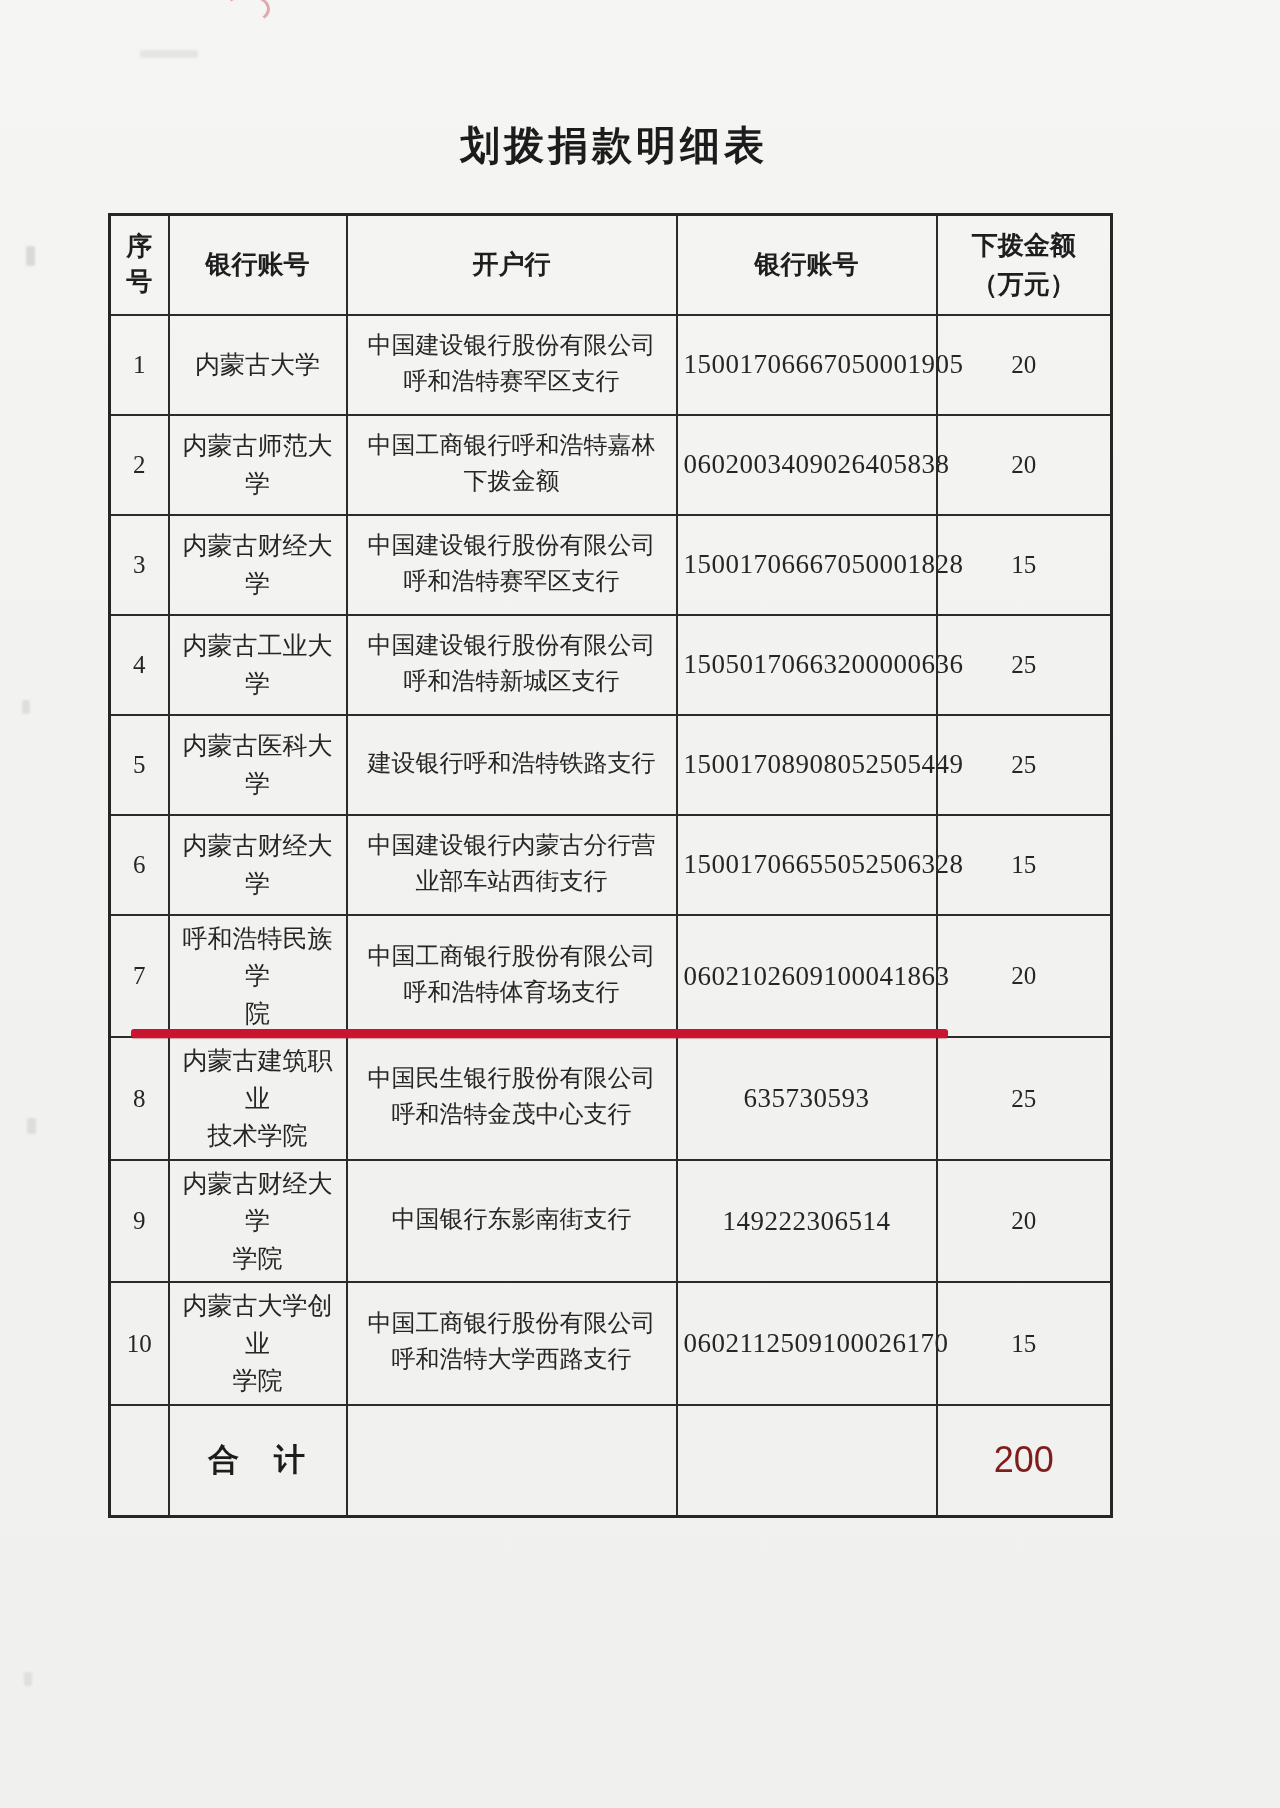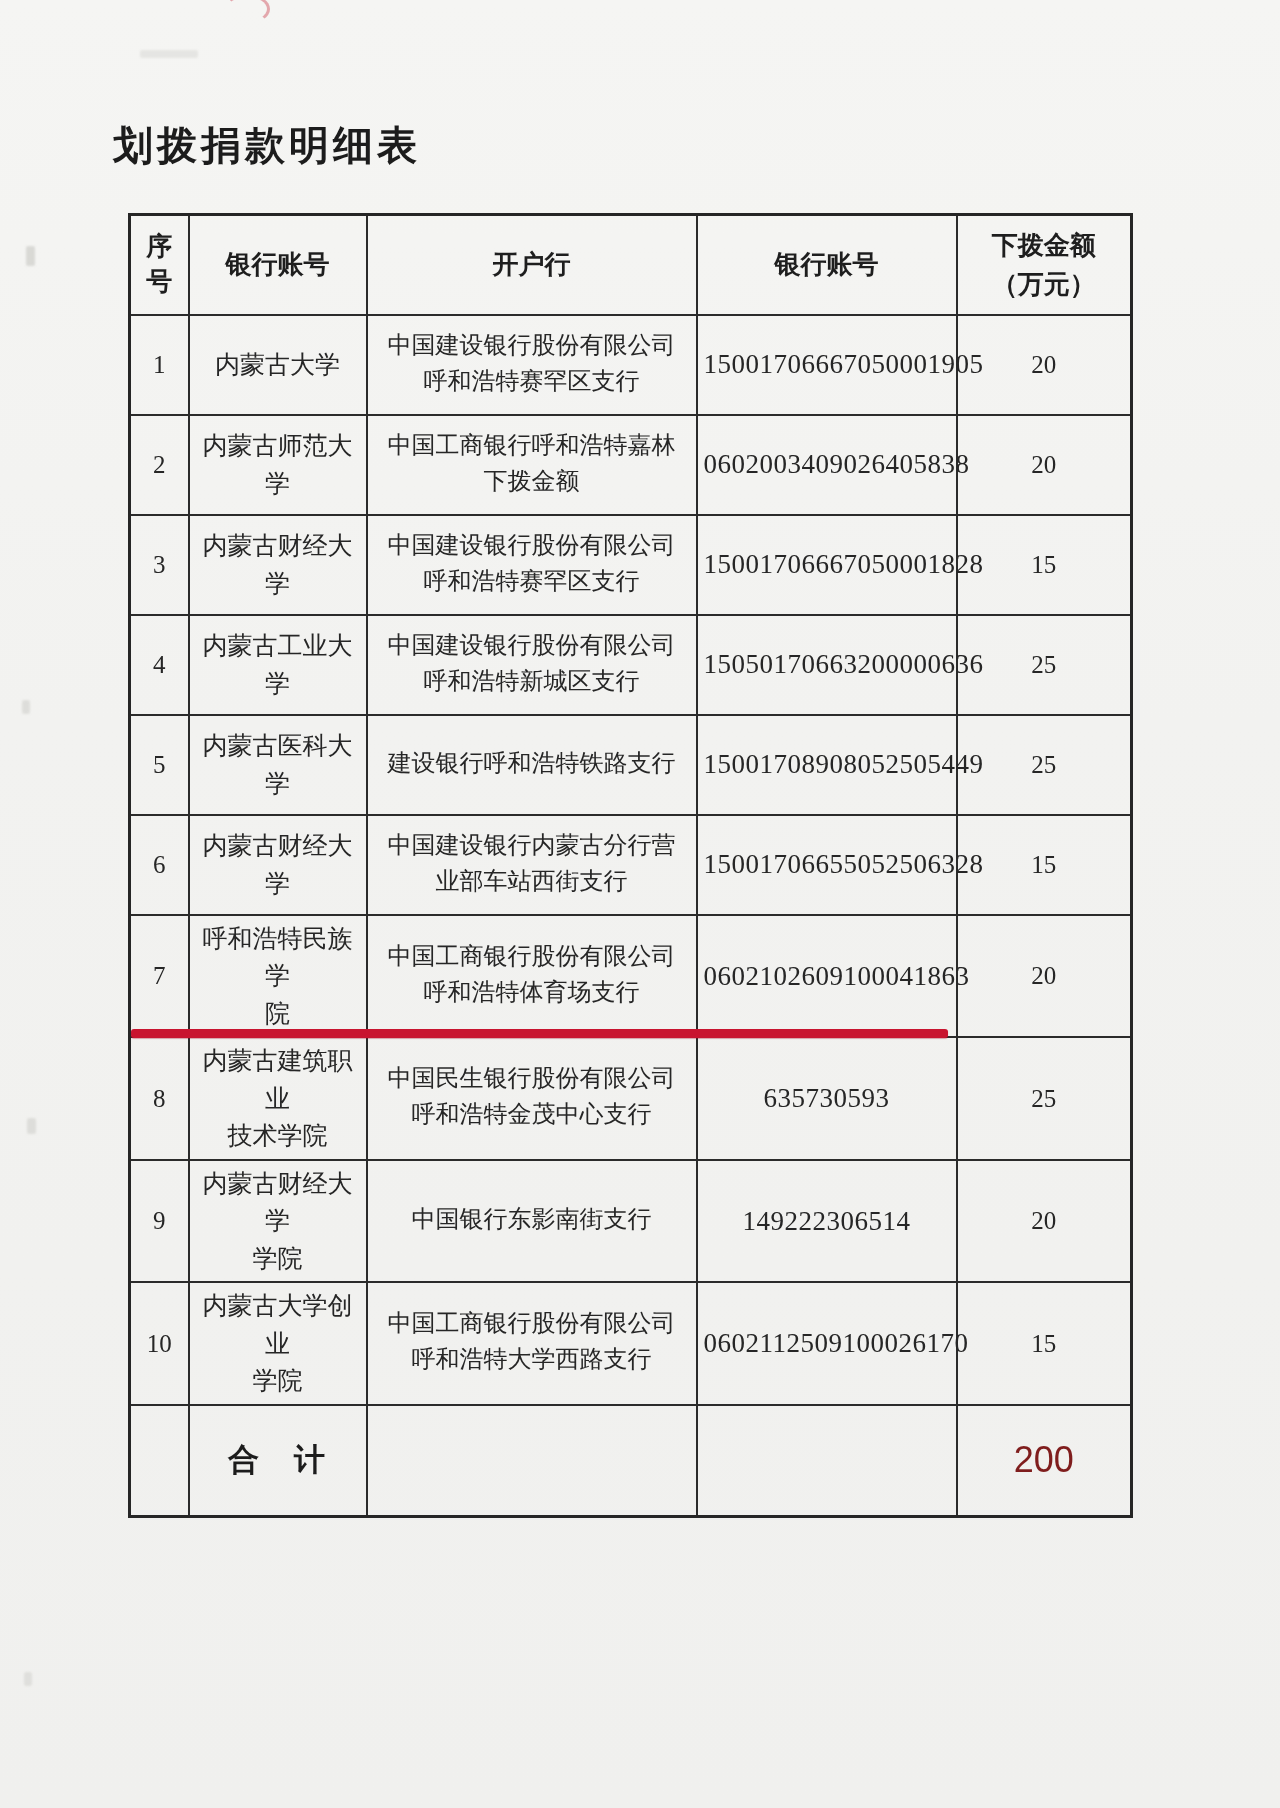--- a/index.html
+++ b/index.html
@@ -4,26 +4,26 @@
 <style>
   html,body{margin:0;padding:0;}
   body{
     width:1280px;height:1808px;position:relative;overflow:hidden;
     background:linear-gradient(180deg,#f5f5f3 0%,#f2f2f0 40%,#f0f0ee 100%);
     font-family:"Liberation Serif","DejaVu Serif",serif;
     color:#262626;
   }
   .page-title{
     position:absolute;left:113px;top:118px;width:1002px;
-    text-align:left;margin:0;
+    text-align:center;margin:0;
     font-family:"Liberation Sans","DejaVu Sans",sans-serif;
     font-size:40px;font-weight:700;letter-spacing:4px;color:#1c1c1c;
   }
   table.donation{
-    position:absolute;left:128px;top:213px;width:1002px;
+    position:absolute;left:108px;top:213px;width:1002px;
     border-collapse:collapse;table-layout:fixed;
     background:transparent;
   }
   table.donation th, table.donation td{
     border:2px solid #2b2b2b;
     text-align:center;vertical-align:middle;
     padding:4px 6px;
     white-space:pre-line;
     line-height:1.5;
   }

